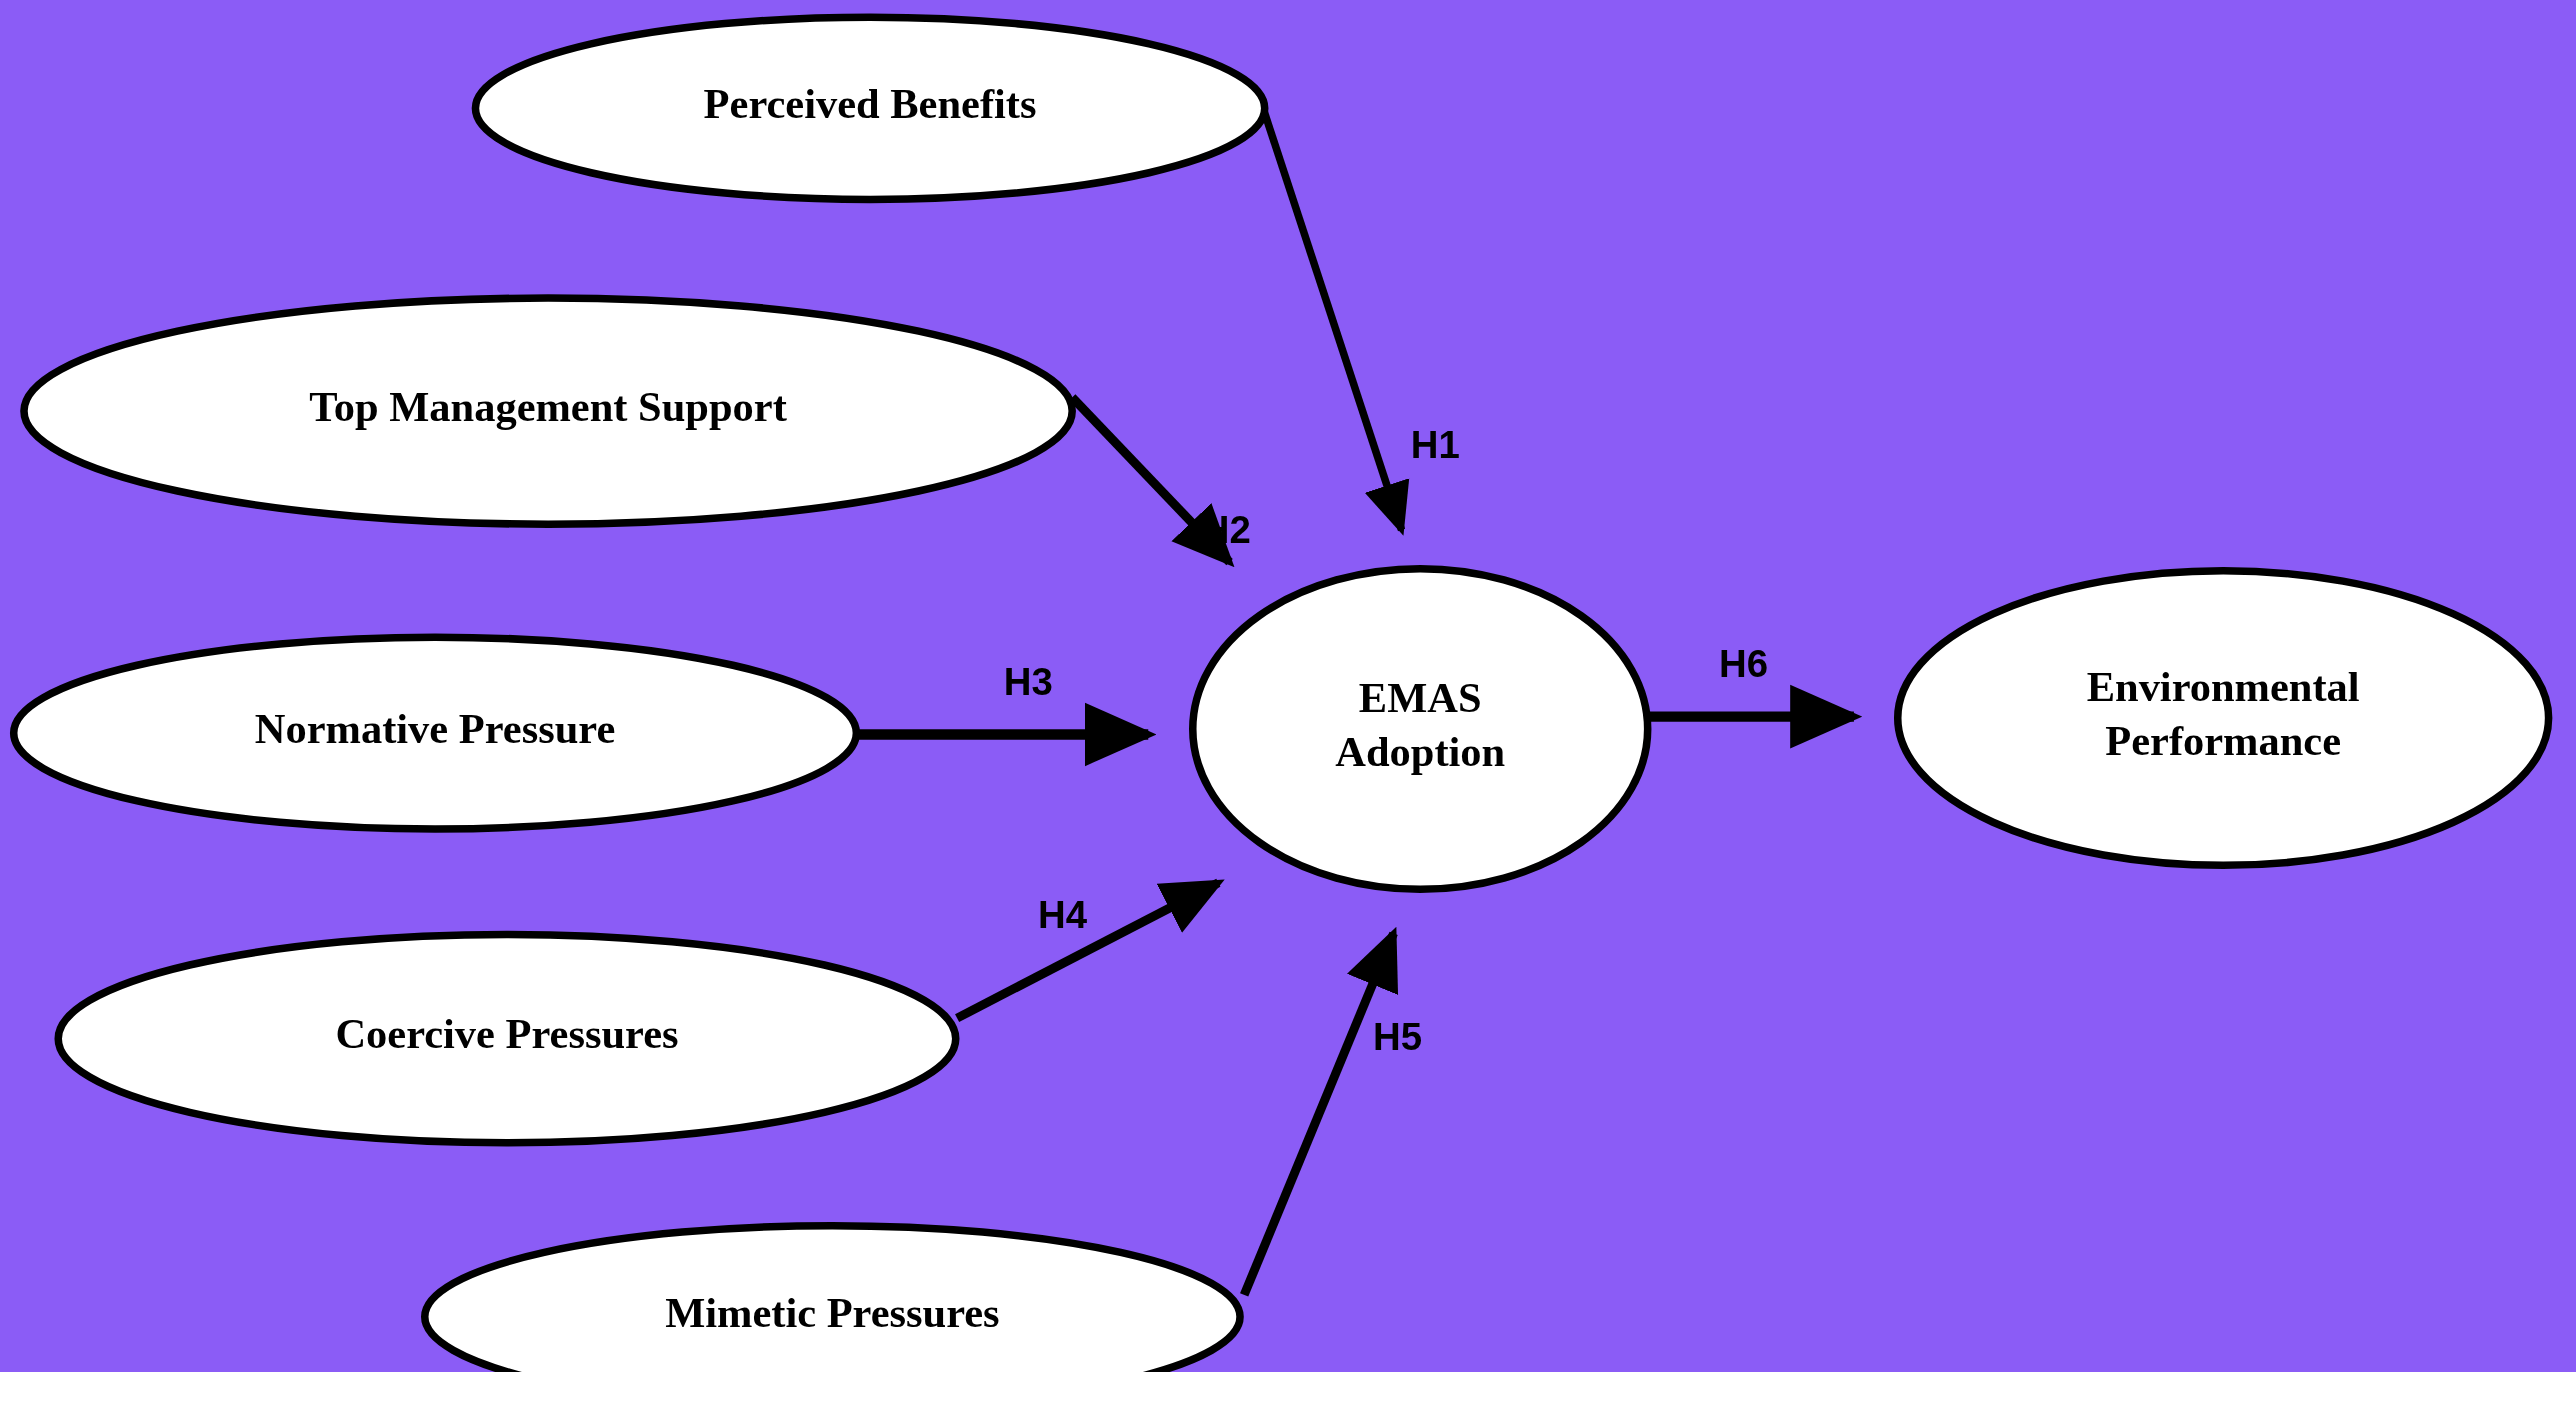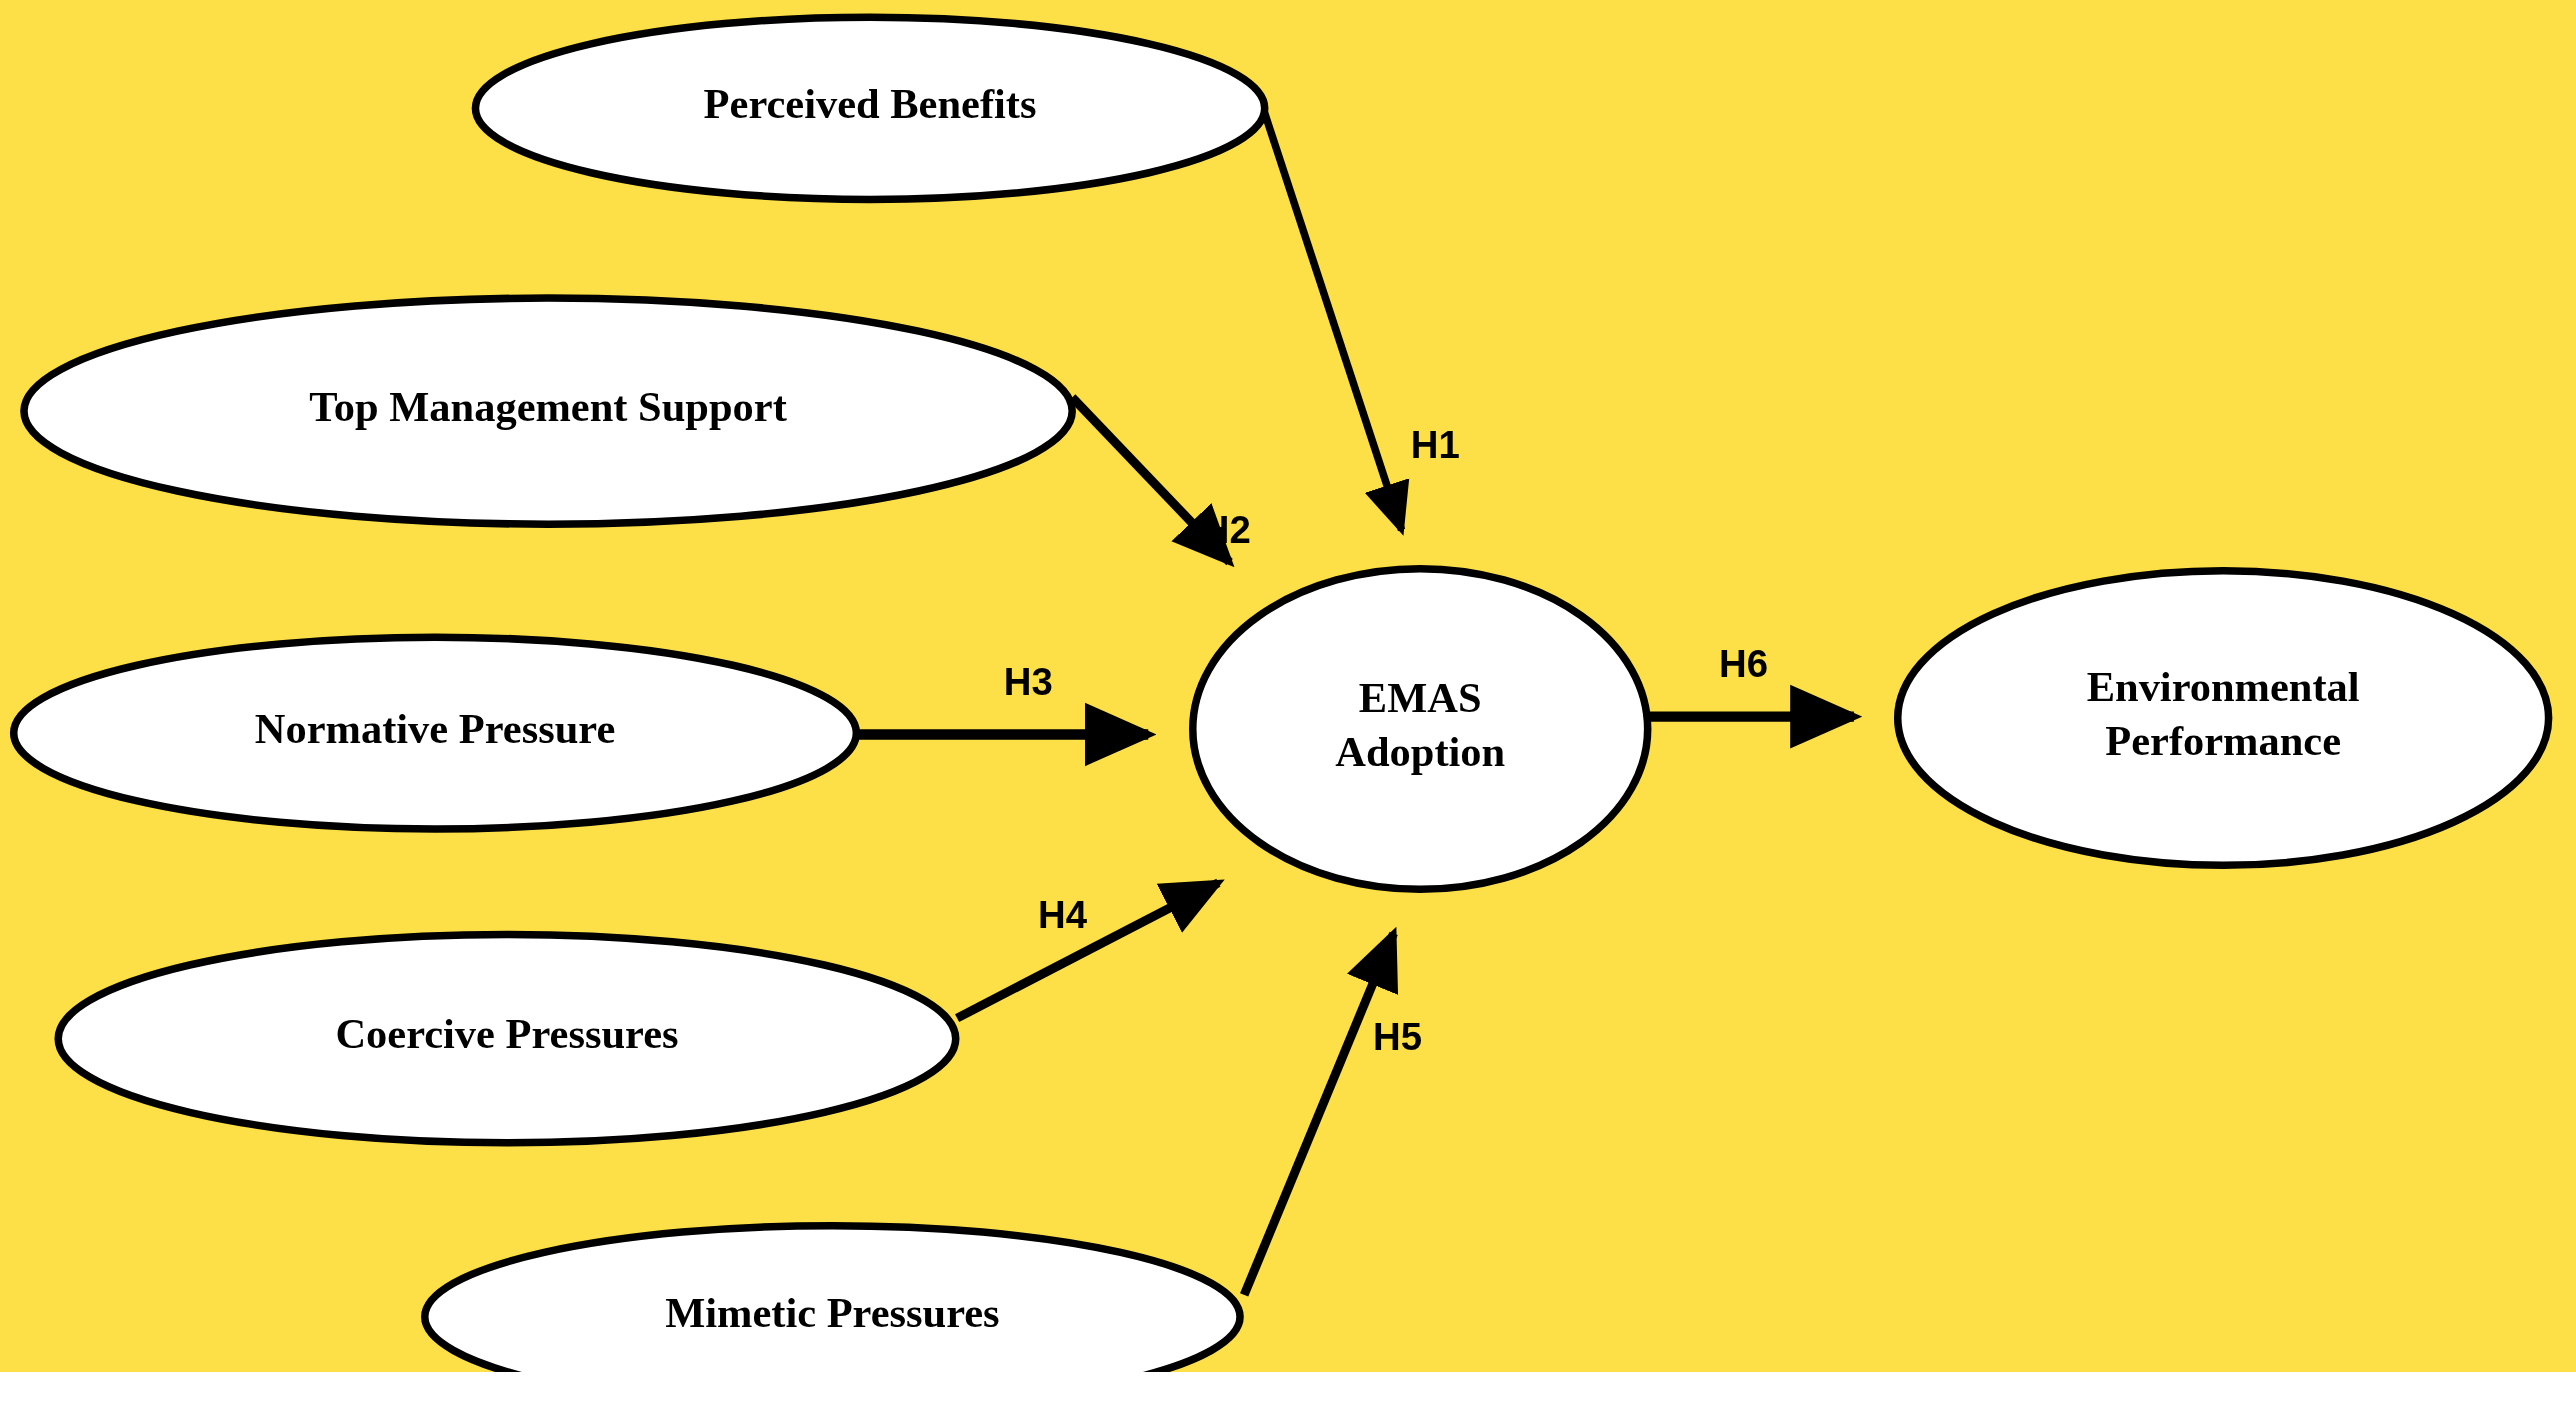--- a/index.html
+++ b/index.html
@@ -8,21 +8,21 @@
     padding: 0;
     background: #ffffff;
   }
   body {
     font-family: "Liberation Serif", serif;
   }
   #diagram-root {
     position: relative;
     width: 2576px;
     height: 1372px;
-    background: #fde047;
+    background: #8b5cf6;
     overflow: hidden;
   }
   #diagram-svg {
     position: absolute;
     top: 0;
     left: 0;
     width: 2576px;
     height: 1408px;
     display: block;
   }

